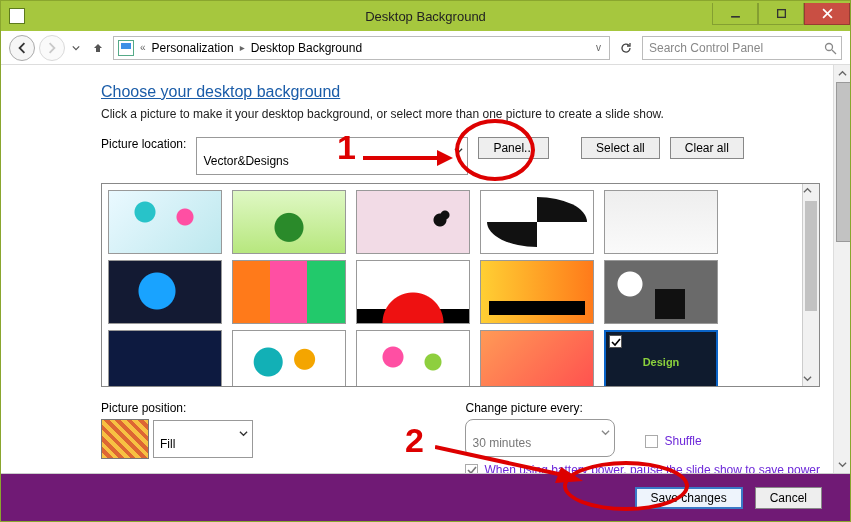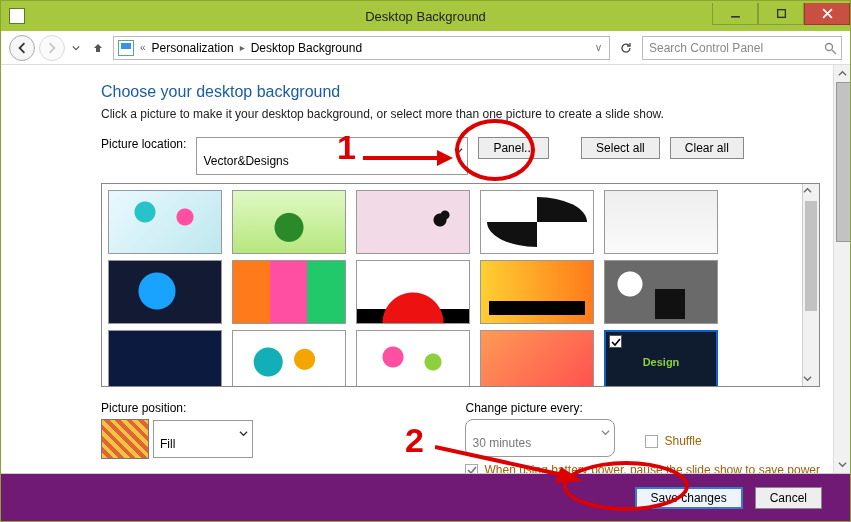--- a/index.html
+++ b/index.html
@@ -30,21 +30,21 @@
   .refresh { width:24px; height:24px; display:flex; align-items:center; justify-content:center; border:1px solid transparent;}
   .search { width:200px; height:24px; border:1px solid #bbb; padding:0 6px; color:#888; display:flex;align-items:center; font-style:normal; position:relative;}
   .search .mag { position:absolute; right:4px; top:5px; }
 
   .scrollhost { position:absolute; left:0; right:0; top:64px; bottom:48px; overflow:hidden;}
   .vscroll { position:absolute; right:0; top:0; bottom:0; width:17px; background:#f1f1f1; border-left:1px solid #ddd;}
   .vscroll .arrow { height:17px; display:flex;align-items:center;justify-content:center; background:#f1f1f1;}
   .vscroll .thumb { position:absolute; left:2px; right:2px; top:17px; height:160px; background:#c2c2c2;}
   .body { padding: 18px 30px 0 100px; }
 
-  h2.heading { margin:0 0 6px 0; font-weight:400; font-size:16px; color:#1a5ca8; }
+  h2.heading { margin:0 0 6px 0; font-weight:400; font-size:16px; color:#1a5ca8;text-decoration:underline; }
   .sub { font-size:12px; color:#222; margin-bottom:16px; }
 
   .locrow { display:flex; align-items:flex-start; gap:10px; margin-bottom:8px; }
   .locrow label { font-size:12px;}
   .select { height:38px; border:1px solid #999; background:#fff; display:flex; align-items:center; padding:10px 18px 0 6px; position:relative; font-size:12px;}
   .select .caret { position:absolute; right:4px; top:6px; }
   .btn { height:22px; border:1px solid #888; background:#eee; padding:0 14px; font-size:12px; display:flex; align-items:center; }
 
   .thumbs-wrap { position:relative; height:204px; }
   .thumbs { border:1px solid #888; height:204px; background:#fff; position:relative; overflow:hidden; padding:6px; }
@@ -58,21 +58,21 @@
 
   .opts { display:flex; gap:60px; margin-top:14px;justify-content:space-between; }
   .opts .col { }
   .opts label.title { display:block; margin-bottom:4px;}
   .picpos { display:flex; align-items:center; gap:4px; }
   .picpos .preview { width:48px; height:40px; border:1px solid #777; background:repeating-linear-gradient(45deg,#f7c143,#f7c143 4px,#d63 4px,#d63 8px); position:relative;}
   .graysel { color:#777;border-radius:8px; }
   .chkbox { display:flex; align-items:center; gap:6px; margin-top:6px; }
   .chkbox .box { width:13px; height:13px; border:1px solid #777; background:#fff; display:flex; align-items:center; justify-content:center;}
   .chkbox.checked .box svg{width:10px;height:10px;}
-  .chkbox.dis { color:#a16207; }
+  .chkbox.dis { color:#6d28d9; }
   .chkbox.dis .box { border-color:#aaa; }
 
   .footer { position:absolute; left:0; right:0; bottom:0; height:48px; border-top:1px solid #ccc; background:#701a75; display:flex; align-items:center; justify-content:flex-end; gap:12px; padding:0 28px;}
   .footer .btn.primary { border:2px solid #3a79c6; background:#eef4fc; }
 
   .annot { position:absolute; pointer-events:none; }
   .annot .num { font-size:34px; font-weight:700; color:#d00; }
   .ring { border:4px solid #d00; border-radius:50%; }
 
   

